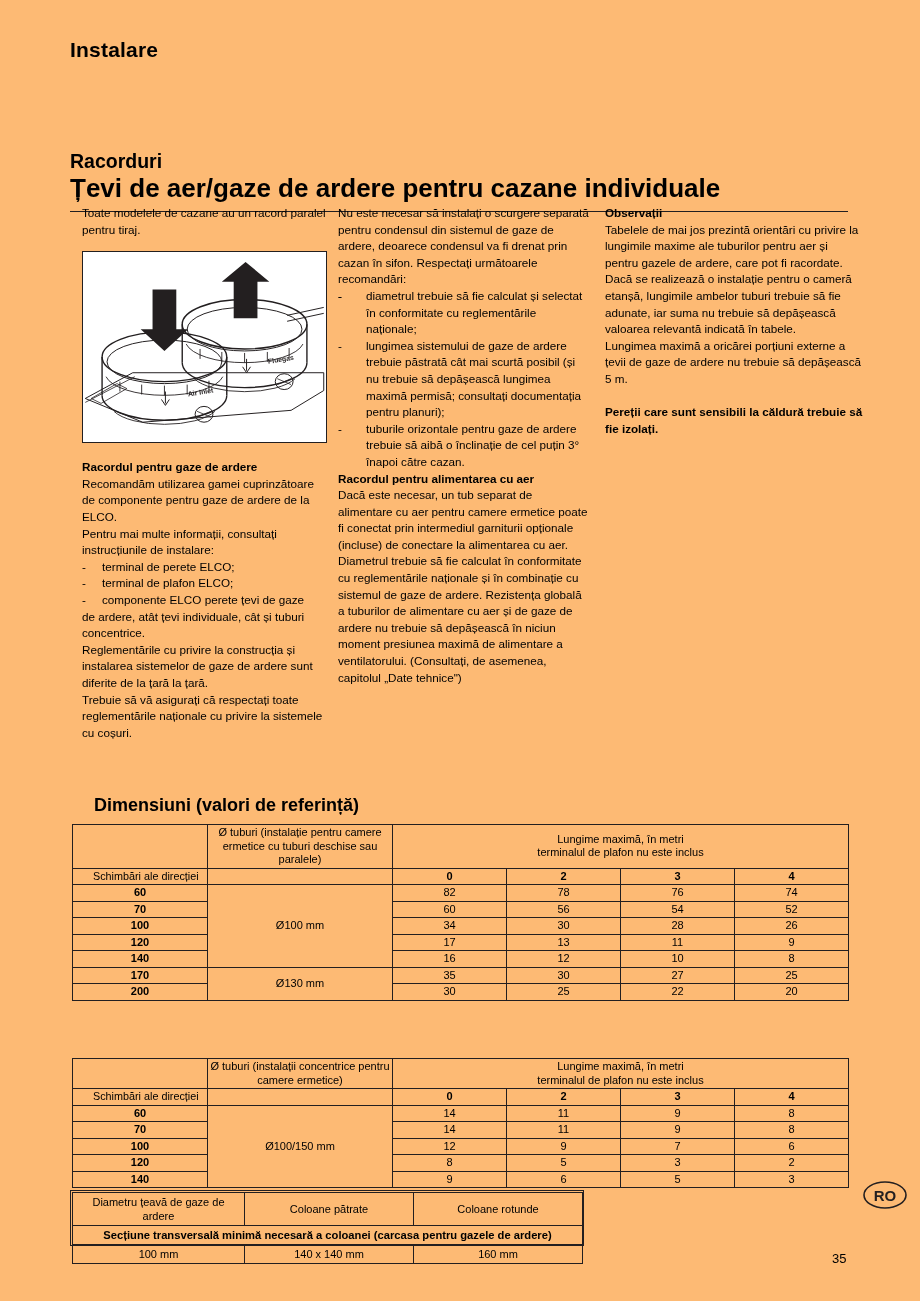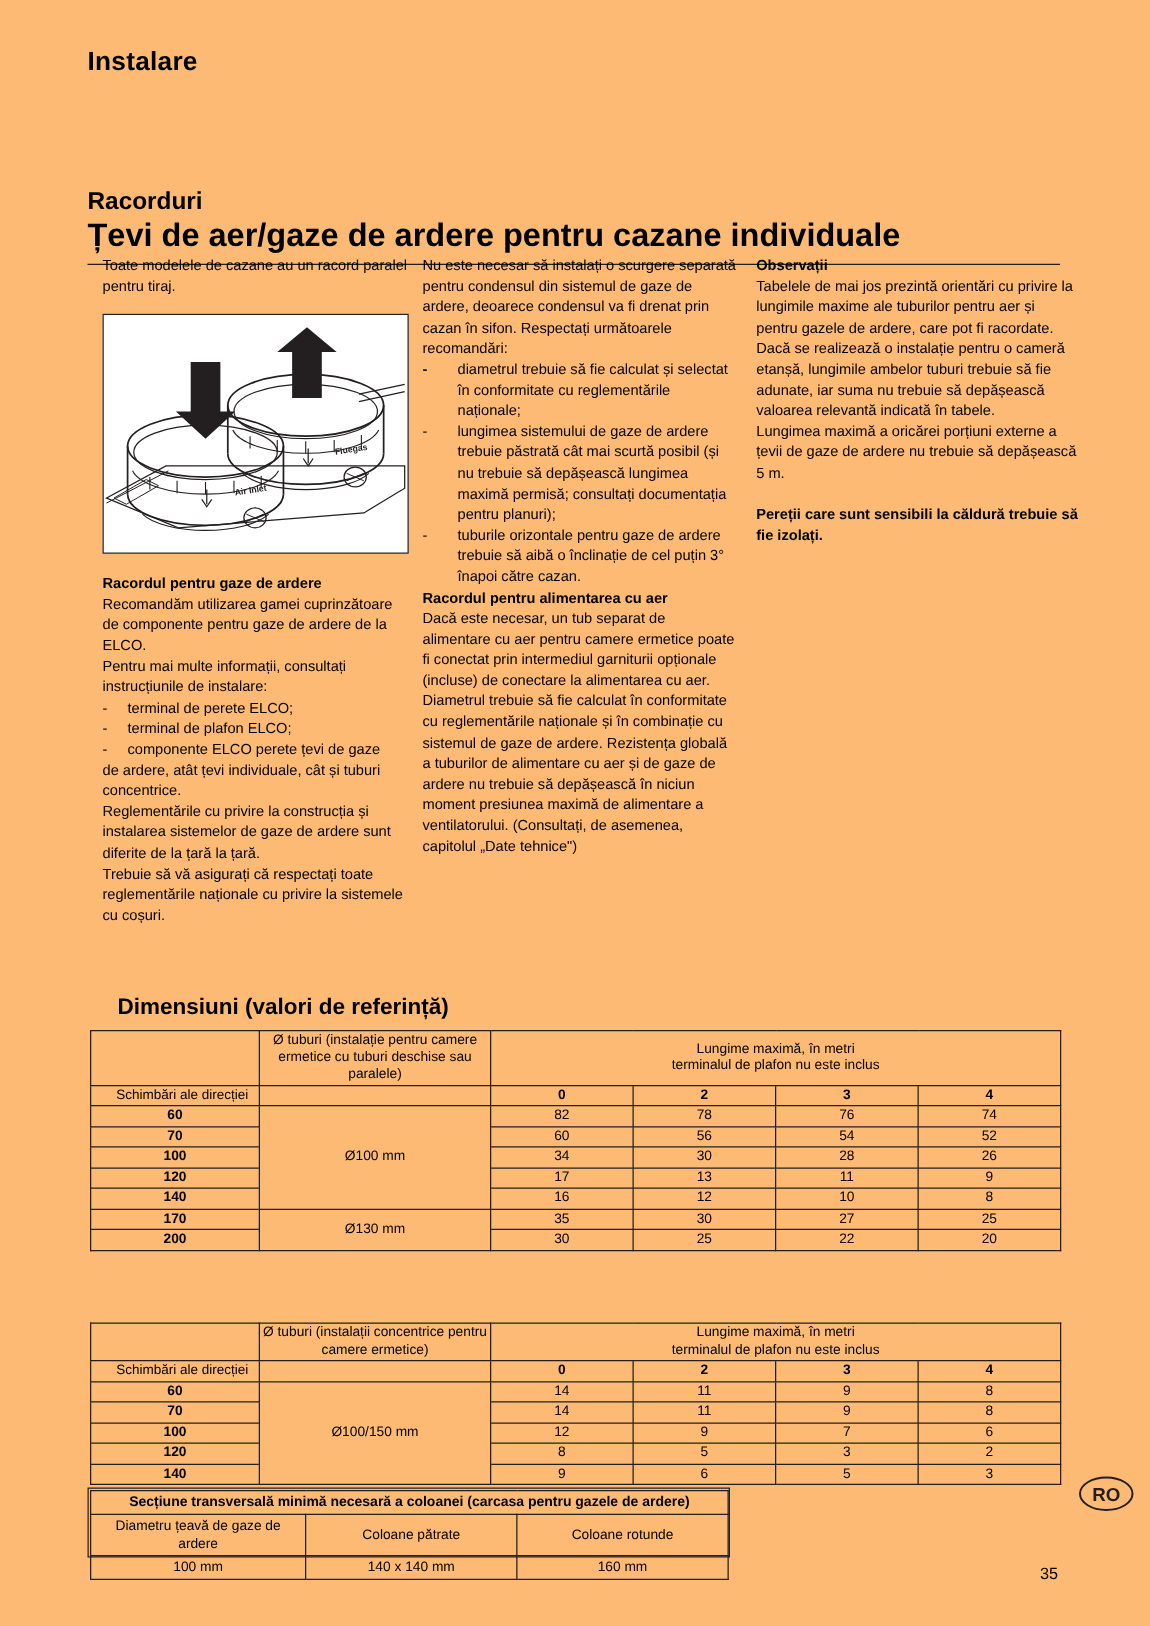--- a/index.html
+++ b/index.html
@@ -447,26 +447,26 @@
   </table>
 
   <table class="bottom">
     <colgroup>
         <col style="width:172px">
         <col style="width:169px">
         <col style="width:169px">
       </colgroup>
     <tbody>
       <tr>
-        <td class="title" colspan="3">Secțiune transversală minimă necesară a coloanei (carcasa pentru gazele de ardere)</td>
-      </tr>
-      <tr>
         <td>Diametru țeavă de gaze de ardere</td>
         <td>Coloane pătrate</td>
         <td>Coloane rotunde</td>
+      </tr>
+      <tr>
+        <td class="title" colspan="3">Secțiune transversală minimă necesară a coloanei (carcasa pentru gazele de ardere)</td>
       </tr>
       <tr>
         <td>100 mm</td>
         <td>140 x 140 mm</td>
         <td>160 mm</td>
       </tr>
     </tbody>
   </table>
   <div class="outer-frame"></div>
 

